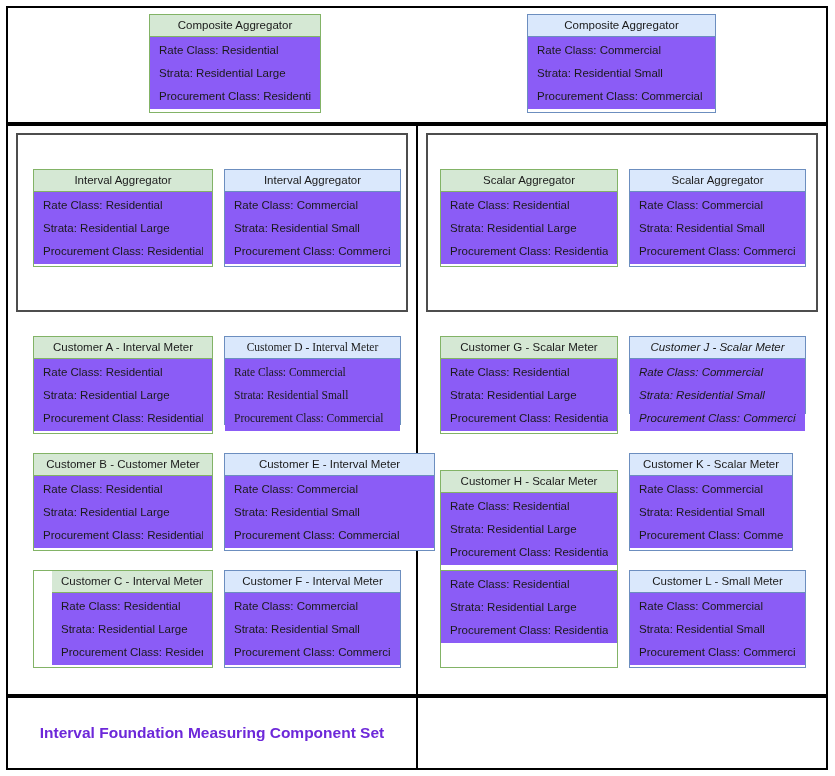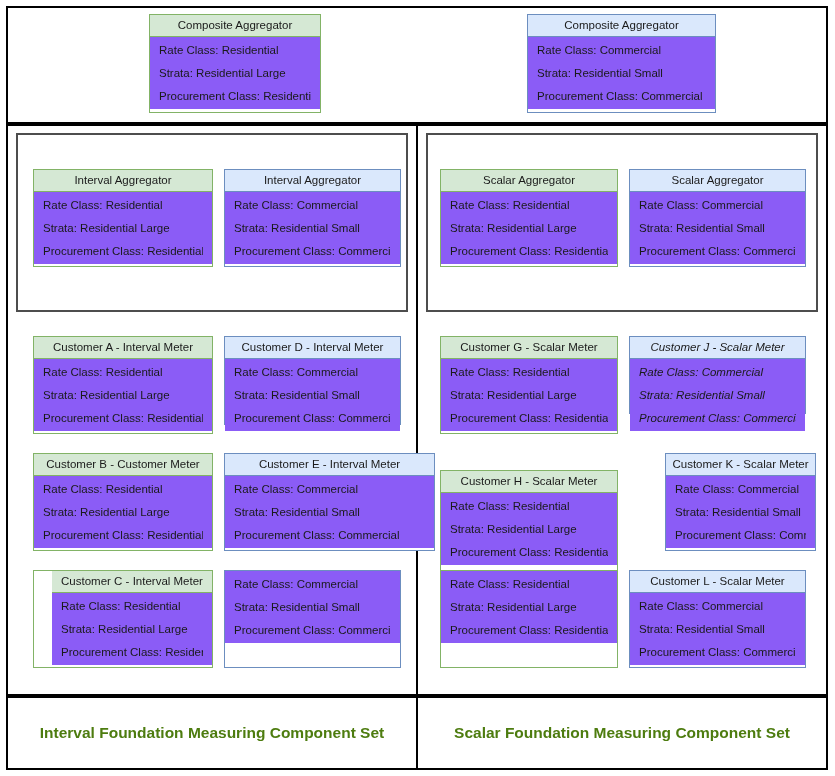--- a/index.html
+++ b/index.html
@@ -76,21 +76,21 @@
   .divider-v {
     position: absolute;
     width: 0;
     border-left: 2px solid #000000;
   }
 
   .set-label {
     position: absolute;
     font-size: 15.5px;
     font-weight: bold;
-    color: #4d7c0f;
+    color: #6d28d9;
     text-align: center;
     white-space: nowrap;
   }
 </style>
 </head>
 <body>
 
 <div class="canvas">
 
   <div class="frame" style="left:6px; top:6px; width:822px; height:118px;"></div>
@@ -157,21 +157,21 @@
   </div>
 
   <div class="card green" style="left:33px; top:336px; width:180px; height:98px;">
     <div class="card-header">Customer A - Interval Meter</div>
     <div class="card-body">
       <div class="attr">Rate Class: Residential</div>
       <div class="attr">Strata: Residential Large</div>
       <div class="attr">Procurement Class: Residential</div>
     </div>
   </div>
-  <div class="card blue" style="left:224px; top:336px; width:177px; height:89px;">
+  <div class="card blue" style="left:224px; top:336px; width:177px; height:89px;font-family:Liberation Serif, serif;">
     <div class="card-header">Customer D - Interval Meter</div>
     <div class="card-body">
       <div class="attr">Rate Class: Commercial</div>
       <div class="attr">Strata: Residential Small</div>
       <div class="attr">Procurement Class: Commercial</div>
     </div>
   </div>
 
   <div class="card green" style="left:33px; top:453px; width:180px; height:98px;">
     <div class="card-header">Customer B - Customer Meter</div>
@@ -192,20 +192,21 @@
 
   <div class="card green" style="left:33px; top:570px; width:180px; height:98px;padding-left:18px;">
     <div class="card-header">Customer C - Interval Meter</div>
     <div class="card-body">
       <div class="attr">Rate Class: Residential</div>
       <div class="attr">Strata: Residential Large</div>
       <div class="attr">Procurement Class: Residential</div>
     </div>
   </div>
   <div class="card blue" style="left:224px; top:570px; width:177px; height:98px;">
+    <div class="card-header">Customer F - Interval Meter</div>
     <div class="card-body">
       <div class="attr">Rate Class: Commercial</div>
       <div class="attr">Strata: Residential Small</div>
       <div class="attr">Procurement Class: Commercial</div>
     </div>
   </div>
 
   <div class="card green" style="left:440px; top:336px; width:178px; height:98px;">
     <div class="card-header">Customer G - Scalar Meter</div>
     <div class="card-body">
@@ -224,45 +225,44 @@
   </div>
 
   <div class="card green" style="left:440px; top:470px; width:178px; height:121px;">
     <div class="card-header">Customer H - Scalar Meter</div>
     <div class="card-body">
       <div class="attr">Rate Class: Residential</div>
       <div class="attr">Strata: Residential Large</div>
       <div class="attr">Procurement Class: Residential</div>
     </div>
   </div>
-  <div class="card blue" style="left:629px; top:453px; width:151px; height:98px;margin-left:36px;">
+  <div class="card blue" style="left:629px; top:453px; width:164px; height:98px;">
     <div class="card-header">Customer K - Scalar Meter</div>
     <div class="card-body">
       <div class="attr">Rate Class: Commercial</div>
       <div class="attr">Strata: Residential Small</div>
       <div class="attr">Procurement Class: Commercial</div>
     </div>
   </div>
 
   <div class="card green" style="left:440px; top:570px; width:178px; height:98px;">
     <div class="card-body">
       <div class="attr">Rate Class: Residential</div>
       <div class="attr">Strata: Residential Large</div>
       <div class="attr">Procurement Class: Residential</div>
     </div>
   </div>
   <div class="card blue" style="left:629px; top:570px; width:177px; height:98px;">
-    <div class="card-header">Customer L - Scalar Meter</div>
+    <div class="card-header">Customer L - Small Meter</div>
     <div class="card-body">
       <div class="attr">Rate Class: Commercial</div>
       <div class="attr">Strata: Residential Small</div>
       <div class="attr">Procurement Class: Commercial</div>
     </div>
   </div>
 
   <div class="frame" style="left:6px; top:696px; width:822px; height:74px;"></div>
   <div class="divider-v" style="left:416px; top:696px; height:74px;"></div>
 
   <div class="set-label" style="left:8px; top:724px; width:408px;">Interval Foundation Measuring Component Set</div>
 
-  <div class="set-label" style="left:418px; top:724px; width:408px;">Scalar Foundation Measuring Component Set</div>
 
 </div>
 
 </body></html>

